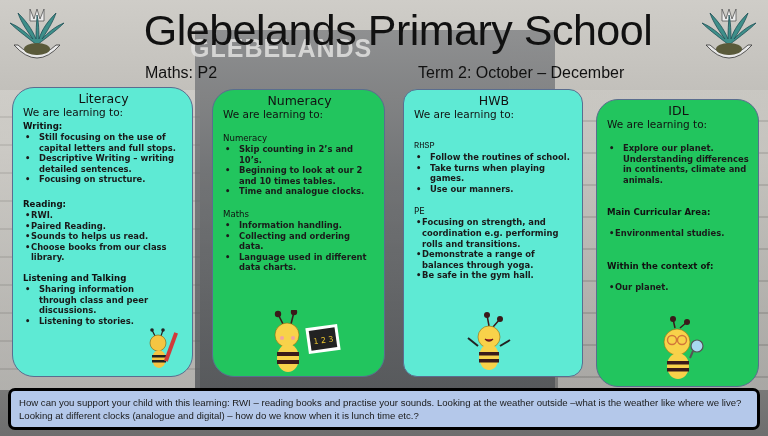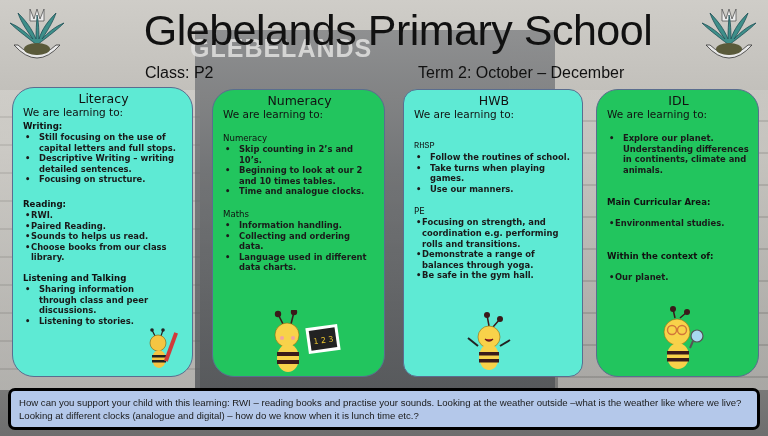--- a/index.html
+++ b/index.html
@@ -102,21 +102,21 @@
   <ellipse cx="31" cy="44" rx="13" ry="6" fill="#5a5a3a"></ellipse>
 </svg>
 <svg class="logo right" viewBox="0 0 62 64">
   <path d="M24 4 L28 14 L31 4 L34 14 L38 4 L38 16 L24 16 Z" fill="#eee" stroke="#555" stroke-width="0.8"></path>
   <path d="M31 40 C18 30 10 24 4 18 C14 22 20 28 27 34 C18 22 14 14 12 8 C20 16 26 24 30 34 C30 22 31 14 31 10 C32 14 33 22 33 34 C36 24 42 16 50 8 C48 14 44 22 36 34 C42 28 48 22 58 18 C52 24 44 30 31 40 Z" fill="#3e8f8a" stroke="#1f4f55" stroke-width="0.8"></path>
   <path d="M8 40 Q31 66 54 40 L50 40 Q31 58 12 40 Z" fill="#e8e8e8" stroke="#333" stroke-width="0.8"></path>
   <ellipse cx="31" cy="44" rx="13" ry="6" fill="#5a5a3a"></ellipse>
 </svg>
 
 <div class="title">Glebelands Primary School</div>
-<div class="class-label">Class: P2</div>
+<div class="class-label">Maths: P2</div>
 <div class="term-label">Term 2: October – December</div>
 
 <div class="card light" style="left:12px; top:87px; width:181px; height:290px;">
   <div class="card-title">Literacy</div>
   <div class="card-intro">We are learning to:</div>
   <div class="section-head first">Writing:</div>
   <ul class="bullets">
     <li>Still focusing on the use of capital letters and full stops.</li>
     <li>Descriptive Writing – writing detailed sentences.</li>
     <li>Focusing on structure.</li>
@@ -201,21 +201,21 @@
     <circle cx="25" cy="25" r="11" fill="#f8d24a" stroke="#8a6a10" stroke-width="0.6"></circle>
     <path d="M21 27 Q25 31 29 27" stroke="#6a1a1a" stroke-width="1.2" fill="#c0392b"></path>
     <line x1="14" y1="34" x2="4" y2="26" stroke="#222" stroke-width="2"></line>
       <line x1="36" y1="34" x2="46" y2="28" stroke="#222" stroke-width="2"></line>
     <ellipse cx="25" cy="45" rx="10" ry="13" fill="#f8d24a"></ellipse>
     <rect x="15" y="40" width="20" height="3.5" fill="#3a1a1a"></rect>
       <rect x="15" y="47" width="20" height="3.5" fill="#3a1a1a"></rect>
   </svg>
 </div>
 
-<div class="card mid" style="left:590px; top:89px; width:163px; height:288px;">
+<div class="card mid" style="left:590px; top:99px; width:163px; height:288px;">
   <div class="card-title">IDL</div>
   <div class="card-intro">We are learning to:</div>
   <ul class="bullets" style="margin-top:12px;">
     <li>Explore our planet. Understanding differences in continents, climate and animals.</li>
   </ul>
   <div class="section-head" style="margin-top:22px;">Main Curricular Area:</div>
   <ul class="bullets tight" style="margin-top:10px;">
     <li>Environmental studies.</li>
   </ul>
   <div class="section-head" style="margin-top:22px;">Within the context of:</div>

